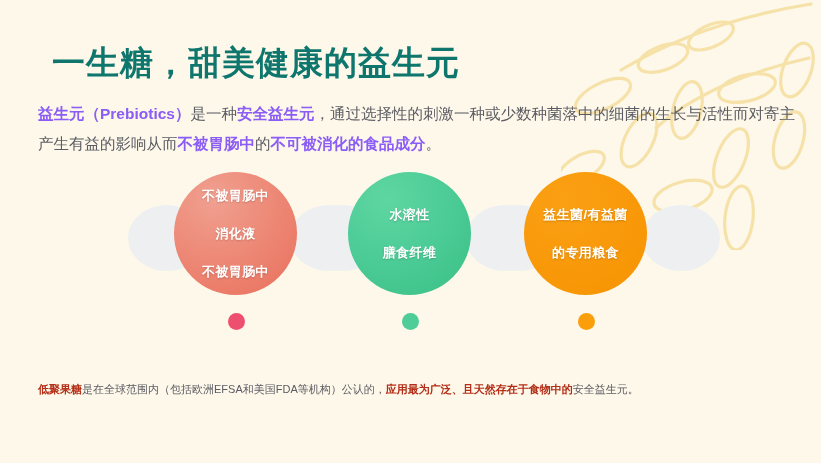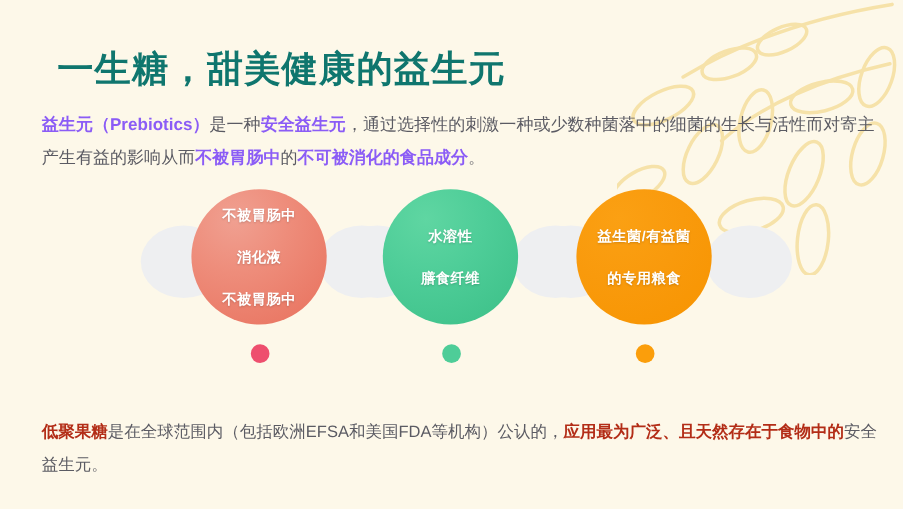--- a/index.html
+++ b/index.html
@@ -129,21 +129,21 @@
   .step-dot.d1 { left: 228px; }
   .step-dot.d2 { left: 402px; }
   .step-dot.d3 { left: 578px; }
 
   
   #footer-paragraph {
     position: absolute;
     left: 38px;
     top: 363px;
     width: 760px;
-    font-size: 15px;
+    font-size: 11px;
     line-height: 30px;
     color: #5b5b63;
     z-index: 3;
   }
   #footer-paragraph .hl {
     color: #b32d17;
     font-weight: bold;
   }
 </style>
 </head>

